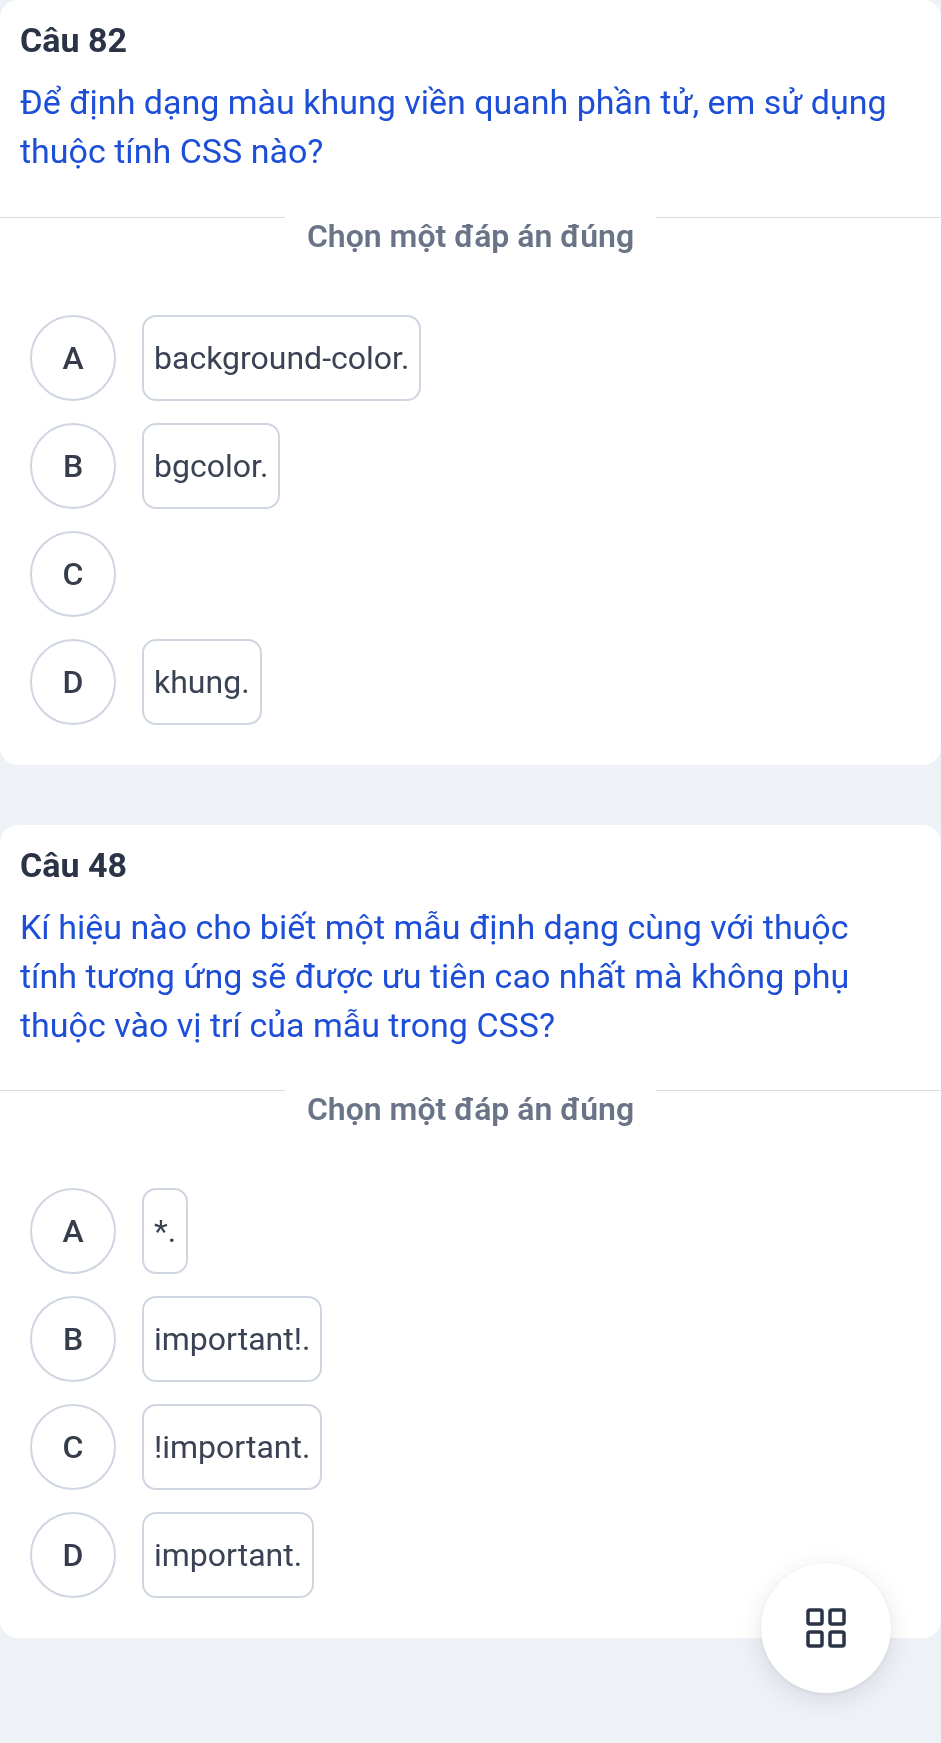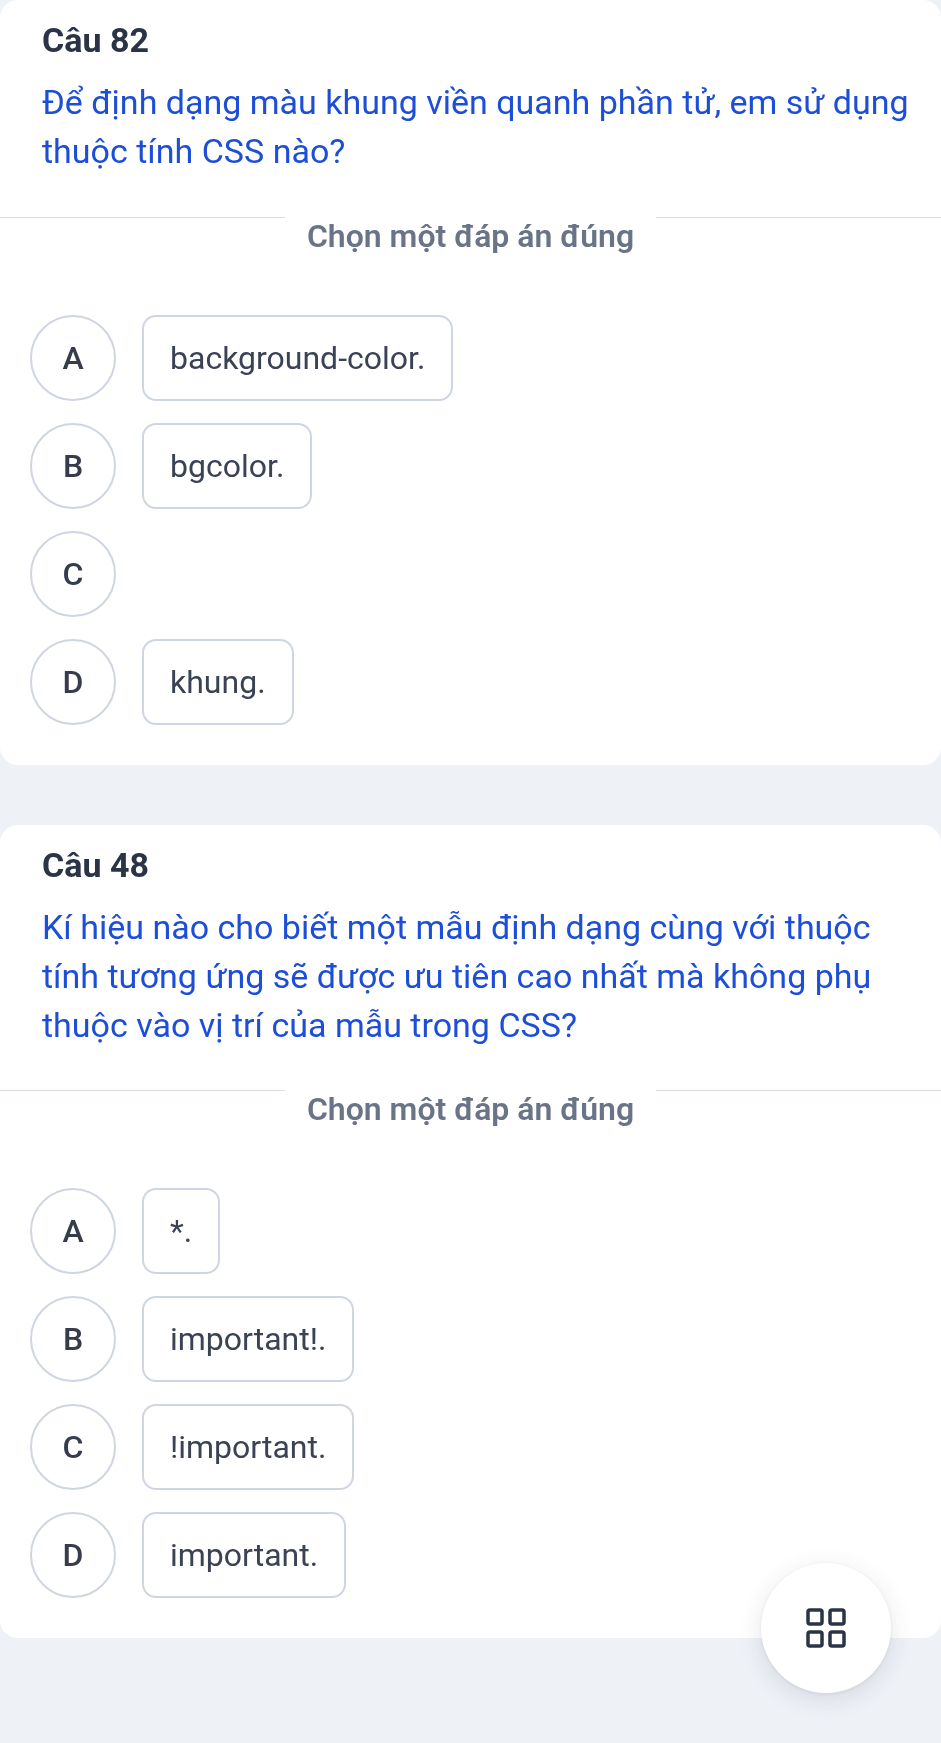--- a/index.html
+++ b/index.html
@@ -9,21 +9,21 @@
     color: #323a4a;
     width: 941px;
   }
   .card {
     background: #ffffff;
     border-radius: 18px;
     padding: 0 0 40px 0;
     margin-bottom: 60px;
   }
   .card-inner {
-    padding: 20px 30px 0 42px;
+    padding: 20px 30px 0 20px;
   }
   .q-title {
     font-size: 34px;
     font-weight: 700;
     color: #2b3446;
     margin-bottom: 18px;
   }
   .q-text {
     font-size: 34px;
     font-weight: 400;
@@ -70,21 +70,21 @@
     justify-content: center;
     font-size: 32px;
     font-weight: 500;
     color: #353c4c;
     flex-shrink: 0;
     background: #fff;
   }
   .option-box {
     border: 2px solid #cfd6e2;
     border-radius: 14px;
-    padding: 22px 26px;
+    padding: 22px 10px;
     font-size: 32px;
     color: #3a4254;
     background: #fff;
     display: inline-block;
   }
   .fab {
     position: fixed;
     right: 50px;
     bottom: 50px;
     width: 130px;

